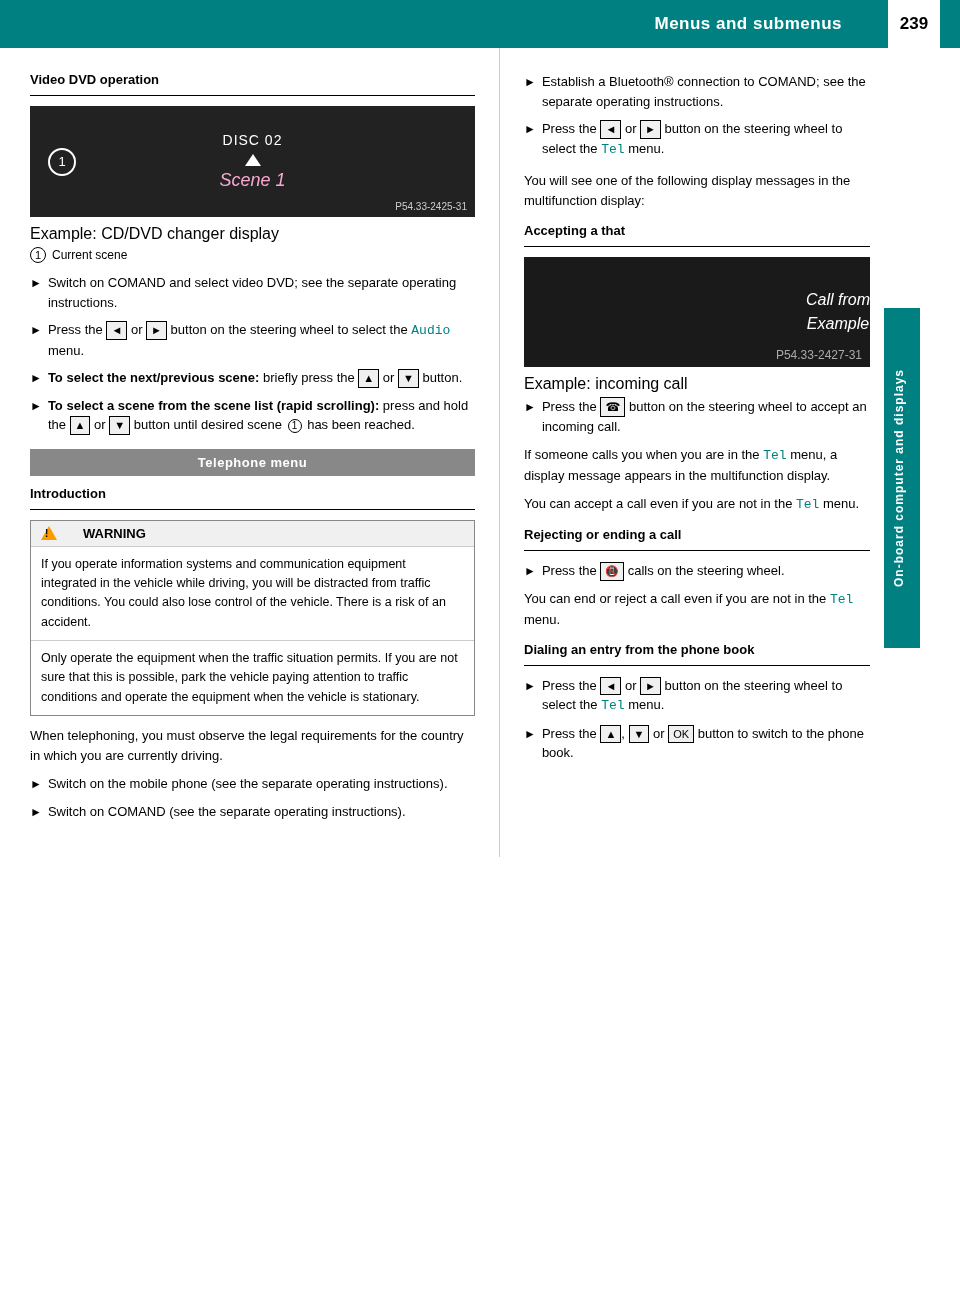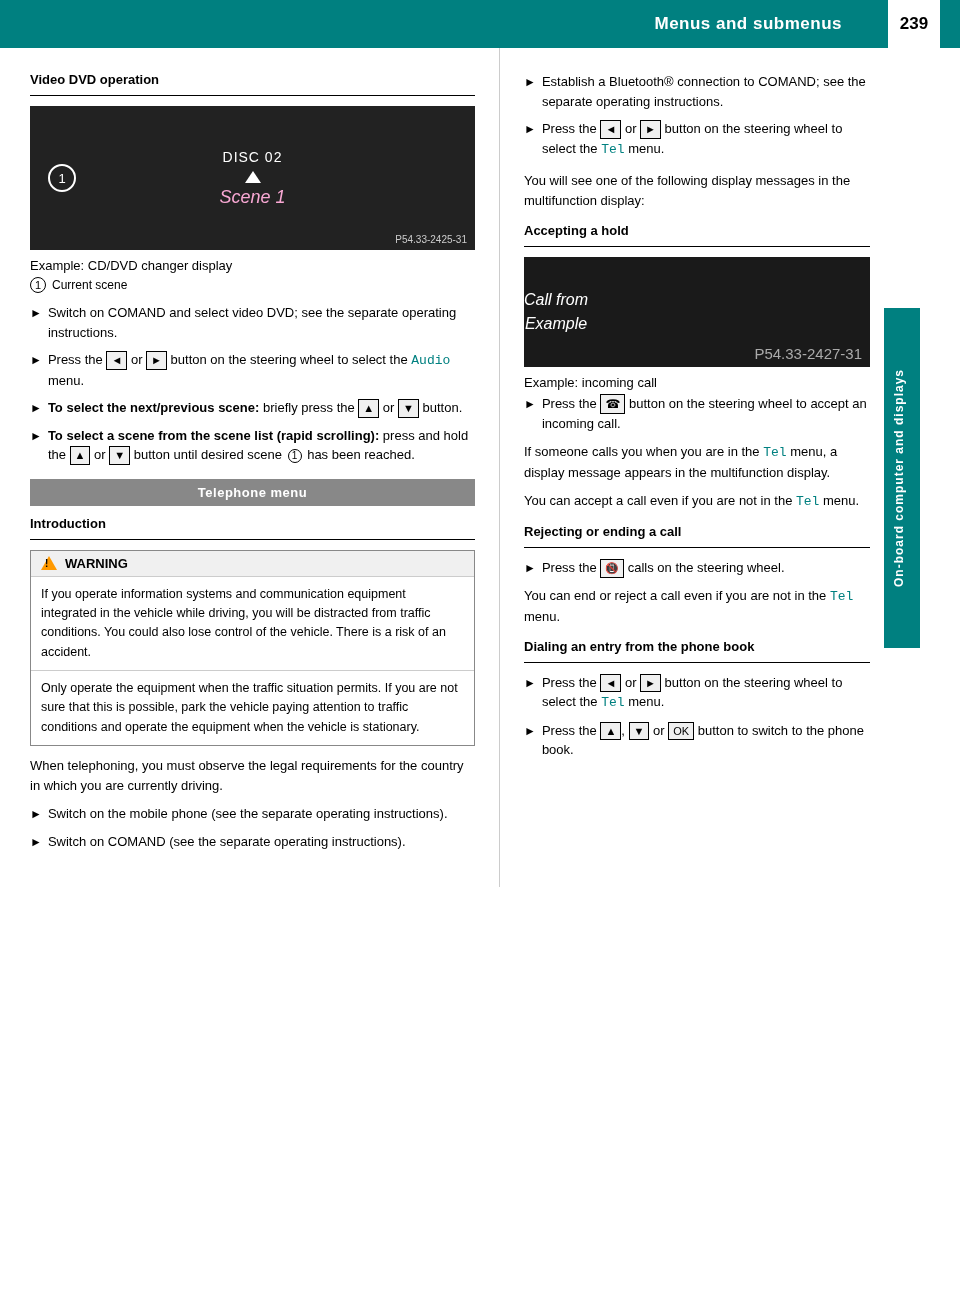--- a/index.html
+++ b/index.html
@@ -88,21 +88,21 @@
 
     .divider {
       border: none;
       border-top: 1px solid #000;
       margin-bottom: 10px;
     }
 
     .dvd-image-box {
       background: #222;
       width: 100%;
-      height: 144px;
+      height: 111px;
       margin-bottom: 8px;
       position: relative;
       display: flex;
       flex-direction: column;
       align-items: center;
       justify-content: center;
       color: #fff;
     }
     .dvd-disc-label {
       font-size: 14px;
@@ -139,21 +139,21 @@
     }
     .dvd-part-num {
       position: absolute;
       bottom: 5px;
       right: 8px;
       font-size: 10px;
       color: #ccc;
     }
 
     .caption {
-      font-size: 13px;
+      font-size: 16px;
       color: #000;
       margin-bottom: 4px;
     }
     .caption-numbered {
       display: flex;
       align-items: center;
       font-size: 12px;
       margin-bottom: 10px;
     }
     .circle-num {
@@ -218,20 +218,21 @@
       margin-bottom: 10px;
     }
     .warning-header {
       background: #f0f0f0;
       padding: 5px 10px;
       display: flex;
       align-items: center;
       font-weight: bold;
       font-size: 13px;
       border-bottom: 1px solid #ccc;
+      gap: 18px;
     }
     .warning-triangle {
       width: 0;
       height: 0;
       border-left: 8px solid transparent;
       border-right: 8px solid transparent;
       border-bottom: 14px solid #ff9900;
       margin-right: 8px;
       position: relative;
     }
@@ -258,34 +259,34 @@
 
     
     .call-image-box {
       background: #1a1a1a;
       width: 100%;
       height: 110px;
       margin-bottom: 8px;
       position: relative;
       display: flex;
       align-items: center;
-      justify-content: flex-start;
+      justify-content: flex-end;
     }
     .call-text {
       color: #fff;
       font-style: italic;
       font-size: 16px;
       text-align: center;
       line-height: 1.5;
     }
     .call-part-num {
       position: absolute;
       bottom: 5px;
       right: 8px;
-      font-size: 15px;
+      font-size: 12px;
       color: #aaa;
     }
 
     p.paragraph {
       font-size: 13px;
       line-height: 1.55;
       margin-bottom: 8px;
     }
 
     .section-block {
@@ -391,21 +392,21 @@
         </span>
       </div>
     </div>
 
     <p class="paragraph">You will see one of the following display messages in the multifunction display:</p>
 
     <div style="margin-bottom:12px; padding-left: 10px;">
     </div>
 
     <div class="section-block">
-      <h2 class="section-title">Accepting a hold</h2>
+      <h2 class="section-title">Accepting a that</h2>
       <hr class="divider">
 
       <div class="call-image-box">
         <div class="call-text">
           <div>Call from</div>
           <div>Example</div>
         </div>
         <div class="call-part-num">P54.33-2427-31</div>
       </div>
 

